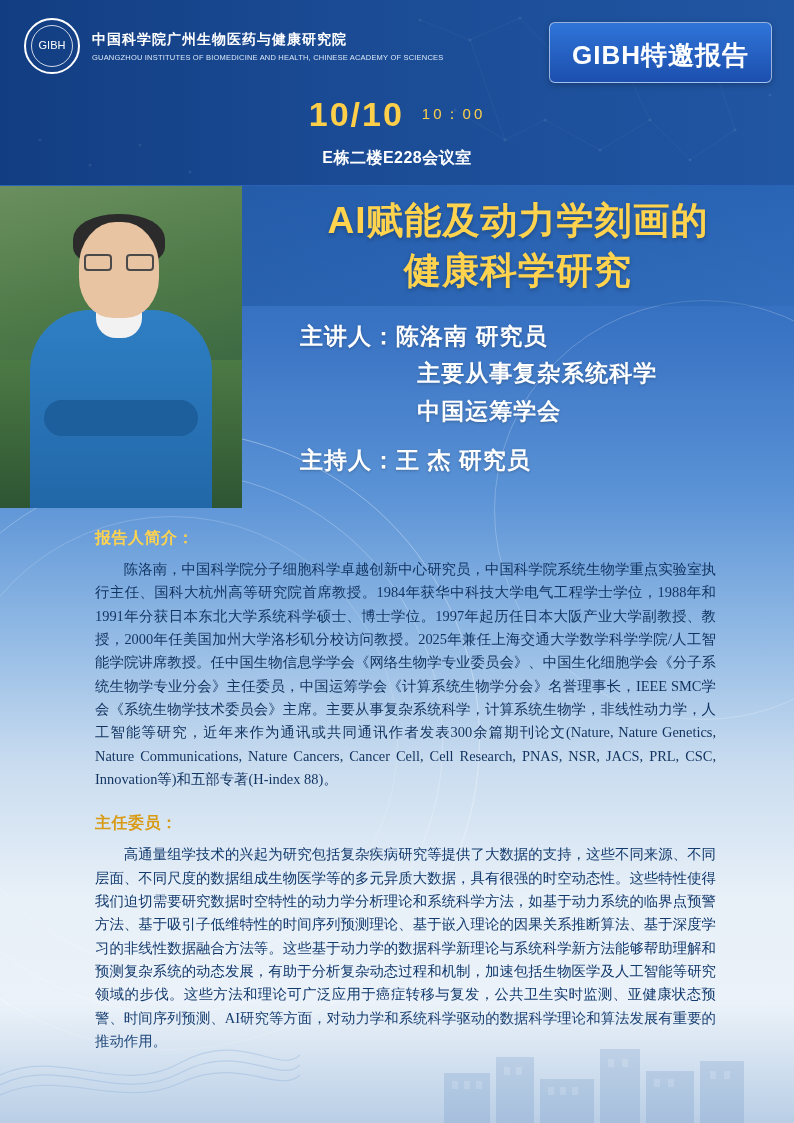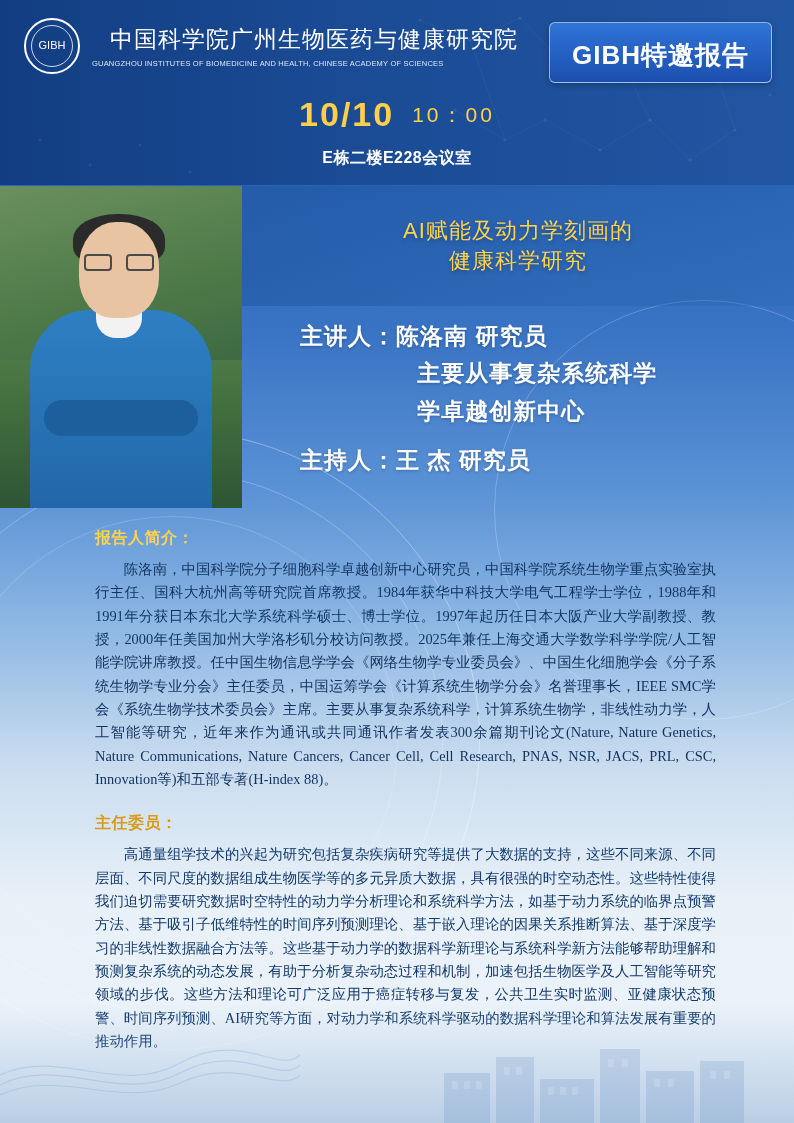--- a/index.html
+++ b/index.html
@@ -58,21 +58,21 @@
     display: flex; align-items: center; justify-content: center;
     position: relative; flex: 0 0 auto;
   }
   .logo-mark .inner {
     width: 42px; height: 42px; border-radius: 50%;
     border: 1px solid rgba(255,255,255,.8);
     display:flex; align-items:center; justify-content:center;
     font-size: 11px; color:#fff; line-height: 1.05; text-align:center;
   }
   .logo-text { margin-left: 12px; color: #fff; }
-  .logo-text .cn { font-size: 23px; font-weight: normal; letter-spacing: 1px; white-space: nowrap; margin-left: 18px; }
+  .logo-text .cn { font-size: 14px; font-weight: bold; letter-spacing: 1px; white-space: nowrap; }
   .logo-text .en { font-size: 7.5px; letter-spacing: .2px; margin-top: 4px; white-space: nowrap; color:#dbe8f7; }
 
   .badge {
     position: absolute; right: 22px; top: 22px;
     background: linear-gradient(180deg,#2f74d8 0%, #1c4fae 100%);
     border: 1px solid rgba(255,255,255,.55);
     border-radius: 6px;
     padding: 15px 22px 9px 22px;
     color: #fff; font-size: 26px; font-weight: bold; letter-spacing: 1px;
     box-shadow: 0 2px 6px rgba(0,0,0,.25);
@@ -80,21 +80,21 @@
 
   
   .datewrap {
     position: absolute; top: 95px; left: 0; width: 794px; text-align: center;
   }
   .date {
     color: #ffcf4a; font-size: 34px; font-weight: bold; letter-spacing: 2px;
     display: inline-block; vertical-align: middle;
   }
   .time {
-    color: #ffcf4a; font-size: 21px; letter-spacing: 3px;
+    color: #ffcf4a; font-size: 15px; letter-spacing: 3px;
     display: inline-block; vertical-align: middle; margin-left: 18px;
     font-weight: normal;
   }
   .venue {
     position: absolute; top: 148px; left: 0; width: 794px; text-align: center;
     color: #ffffff; font-size: 16px; font-weight: bold; letter-spacing: .5px;
   }
 
   
   .photo {
@@ -136,21 +136,21 @@
     background:#f2f2f2; border-radius: 0 0 20px 20px;
   }
 
   
   .titleblock {
     position: absolute; left: 242px; top: 186px; width: 552px; height: 120px;
     background: linear-gradient(90deg, rgba(30,86,160,.55) 0%, rgba(40,104,180,.35) 100%);
     display:flex; align-items:center; justify-content:center;
   }
   .title {
-    color:#ffd34d; font-size: 22px; font-weight: normal; line-height: 1.35;
+    color:#ffd34d; font-size: 37px; font-weight: bold; line-height: 1.35;
     text-align:center; letter-spacing: 1px;
     text-shadow: 0 2px 4px rgba(0,0,0,.25);
   }
   .speakerblock {
     position: absolute; left: 242px; top: 310px; width: 552px; height: 198px;
     color:#ffffff; font-size: 23px; font-weight: bold; line-height: 1.62;
     padding-left: 58px; padding-top: 8px;
     letter-spacing: 1px;
     text-shadow: 0 1px 3px rgba(0,0,0,.25);
   }
@@ -265,21 +265,21 @@
   <div class="titleblock">
     <div class="title">
       <div>AI赋能及动力学刻画的</div>
       <div>健康科学研究</div>
     </div>
   </div>
 
   <div class="speakerblock">
     <div class="ln"><span>主讲人：</span><span>陈洛南  研究员</span></div>
     <div class="ln" style="padding-left:5.1em;">主要从事复杂系统科学</div>
-    <div class="ln" style="padding-left:5.1em;">学卓越创新中心</div>
+    <div class="ln" style="padding-left:5.1em;">中国运筹学会</div>
     <div class="ln host"><span>主持人：</span><span>王   杰  研究员</span></div>
   </div>
 
   <div class="content">
     <div class="sec-title" id="bio-title">报告人简介：</div>
     <p class="para first">陈洛南，中国科学院分子细胞科学卓越创新中心研究员，中国科学院系统生物学重点实验室执行主任、国科大杭州高等研究院首席教授。1984年获华中科技大学电气工程学士学位，1988年和1991年分获日本东北大学系统科学硕士、博士学位。1997年起历任日本大阪产业大学副教授、教授，2000年任美国加州大学洛杉矶分校访问教授。2025年兼任上海交通大学数学科学学院/人工智能学院讲席教授。任中国生物信息学学会《网络生物学专业委员会》、中国生化细胞学会《分子系统生物学专业分会》主任委员，中国运筹学会《计算系统生物学分会》名誉理事长，IEEE SMC学会《系统生物学技术委员会》主席。主要从事复杂系统科学，计算系统生物学，非线性动力学，人工智能等研究，近年来作为通讯或共同通讯作者发表300余篇期刊论文(Nature, Nature Genetics, Nature Communications, Nature Cancers, Cancer Cell, Cell Research, PNAS, NSR, JACS, PRL, CSC, Innovation等)和五部专著(H-index 88)。</p>
 
     <div class="sec-title" id="abs-title">主任委员：</div>
     <p class="para">高通量组学技术的兴起为研究包括复杂疾病研究等提供了大数据的支持，这些不同来源、不同层面、不同尺度的数据组成生物医学等的多元异质大数据，具有很强的时空动态性。这些特性使得我们迫切需要研究数据时空特性的动力学分析理论和系统科学方法，如基于动力系统的临界点预警方法、基于吸引子低维特性的时间序列预测理论、基于嵌入理论的因果关系推断算法、基于深度学习的非线性数据融合方法等。这些基于动力学的数据科学新理论与系统科学新方法能够帮助理解和预测复杂系统的动态发展，有助于分析复杂动态过程和机制，加速包括生物医学及人工智能等研究领域的步伐。这些方法和理论可广泛应用于癌症转移与复发，公共卫生实时监测、亚健康状态预警、时间序列预测、AI研究等方面，对动力学和系统科学驱动的数据科学理论和算法发展有重要的推动作用。</p>
   </div>

